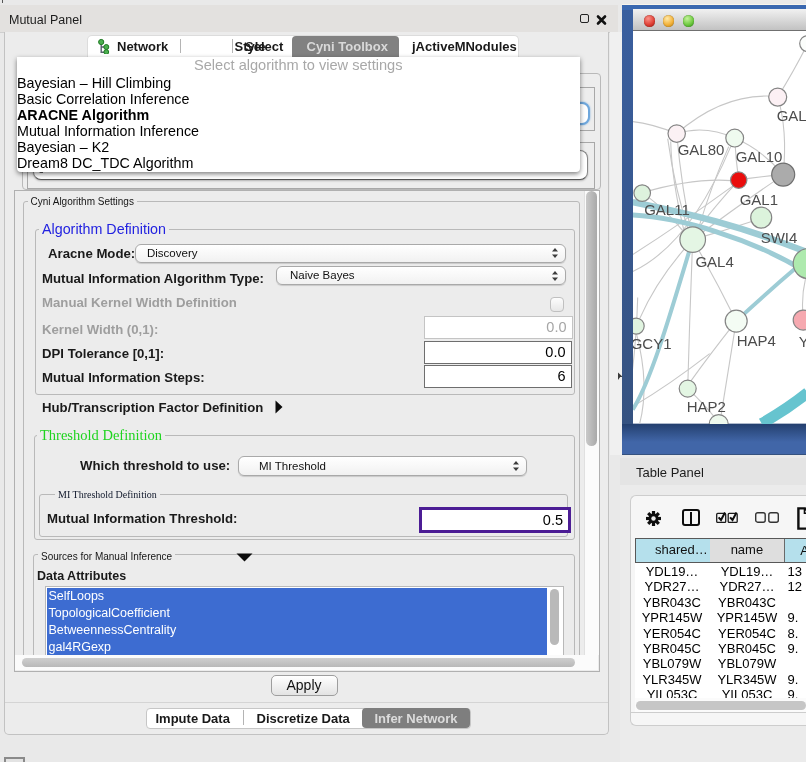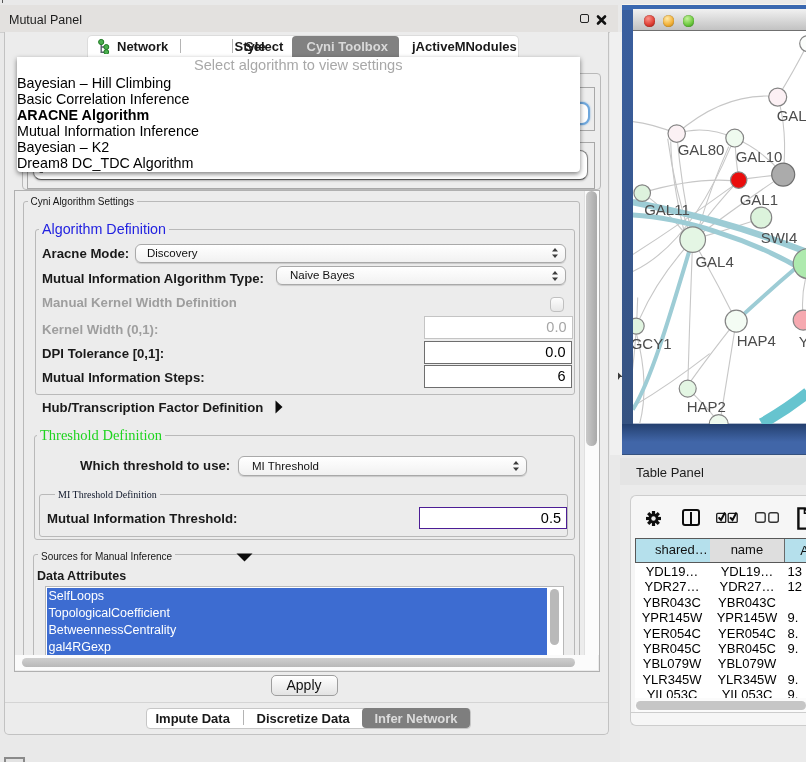--- a/index.html
+++ b/index.html
@@ -64,21 +64,21 @@
 <div class="abs" style="left:15px;top:191px;width:568px;height:464px;overflow:hidden;background:#ececec;">
 <div style="position:absolute;left:-15px;top:-191px;width:806px;height:762px;">
 
   <div class="abs" style="left:22.5px;top:201px;width:555px;height:470px;border:1px solid #b9b9b9;border-radius:3px;">
     <div class="gtitle" style="left:4px;color:#161616;">Cyni Algorithm Settings</div>
   </div>
 
   <div class="abs" style="left:34.5px;top:228.5px;width:538px;height:164px;border:1px solid #b9b9b9;border-radius:3px;">
     <div class="gtitle" style="left:3.5px;color:#2222e0;font-size:14.3px;">Algorithm Definition</div>
   </div>
-  <div class="lbl" style="left:42px;top:246px;">Aracne Mode:</div>
+  <div class="lbl" style="left:48px;top:246px;">Aracne Mode:</div>
   <div class="combo" style="left:135px;top:243.5px;width:429px;height:17px;line-height:17px;">
         <span style="position:absolute;left:11px;">Discovery</span>
     <svg style="position:absolute;right:6px;top:2.5px;" width="8" height="12" viewBox="0 0 8 12">
           <path d="M1 4.5 L4 1 L7 4.5 Z M1 7.5 L4 11 L7 7.5 Z" fill="#3c3c3c"></path>
         </svg>
       </div>
   <div class="lbl" style="left:42px;top:270.5px;">Mutual Information Algorithm Type:</div>
   <div class="combo" style="left:276px;top:266px;width:288px;height:17px;line-height:17px;">
         <span style="position:absolute;left:13px;">Naive Bayes</span>
     <svg style="position:absolute;right:6px;top:2.5px;" width="8" height="12" viewBox="0 0 8 12">
@@ -97,31 +97,31 @@
   <div class="lbl" style="left:42px;top:400px;">Hub/Transcription Factor Definition</div>
   <svg class="abs" style="left:275px;top:400px;" width="8" height="14" viewBox="0 0 8 14">
         <path d="M0.5 0.5 L7.5 7 L0.5 13.5 Z" fill="#0c0c0c"></path>
       </svg>
 
   <div class="abs" style="left:33.5px;top:435px;width:539px;height:103px;border:1px solid #b9b9b9;border-radius:3px;">
     <div class="gtitle" style="left:2.5px;color:#1ed41e;font-size:14.5px;font-family:Liberation Serif, serif;">Threshold Definition</div>
   </div>
   <div class="lbl" style="left:80px;top:458px;">Which threshold to use:</div>
   <div class="combo" style="left:238px;top:455.5px;width:287px;height:18px;line-height:18px;">
-        <span style="position:absolute;left:13px;">MI Threshold</span>
+        <span style="position:absolute;left:20px;">MI Threshold</span>
     <svg style="position:absolute;right:6px;top:3px;" width="8" height="12" viewBox="0 0 8 12">
           <path d="M1 4.5 L4 1 L7 4.5 Z M1 7.5 L4 11 L7 7.5 Z" fill="#3c3c3c"></path>
         </svg>
       </div>
 
   <div class="abs" style="left:39px;top:494px;width:527px;height:41px;border:1px solid #b9b9b9;border-radius:3px;">
     <div class="gtitle" style="left:15px;color:#0f172a;font-family:Liberation Serif, serif;">MI Threshold Definition</div>
   </div>
   <div class="lbl" style="left:47px;top:511px;">Mutual Information Threshold:</div>
-  <div class="input" style="left:419px;top:507px;width:141px;height:20px;border:1px solid #4c1d95;color:#000;">0.5</div>
+  <div class="input" style="left:419px;top:507px;width:141px;height:20px;border:3px solid #4c1d95;color:#000;">0.5</div>
 
   <div class="abs" style="left:32.5px;top:553.5px;width:540px;height:110px;border:1px solid #b9b9b9;border-radius:3px;">
     <div class="gtitle" style="left:4.5px;top:-6px;color:#161616;">Sources for Manual Inference</div>
   </div>
   <svg class="abs" style="left:236px;top:553px;" width="17" height="9" viewBox="0 0 17 9">
         <path d="M0.5 0.5 L16.5 0.5 L8.5 8.5 Z" fill="#0c0c0c"></path>
       </svg>
   <div class="lbl" style="left:37px;top:568.5px;font-size:12.5px;">Data Attributes</div>
 
   <div class="abs" style="left:44.5px;top:585.5px;width:517px;height:120px;background:#fff;border:1px solid #b9b9b9;">

